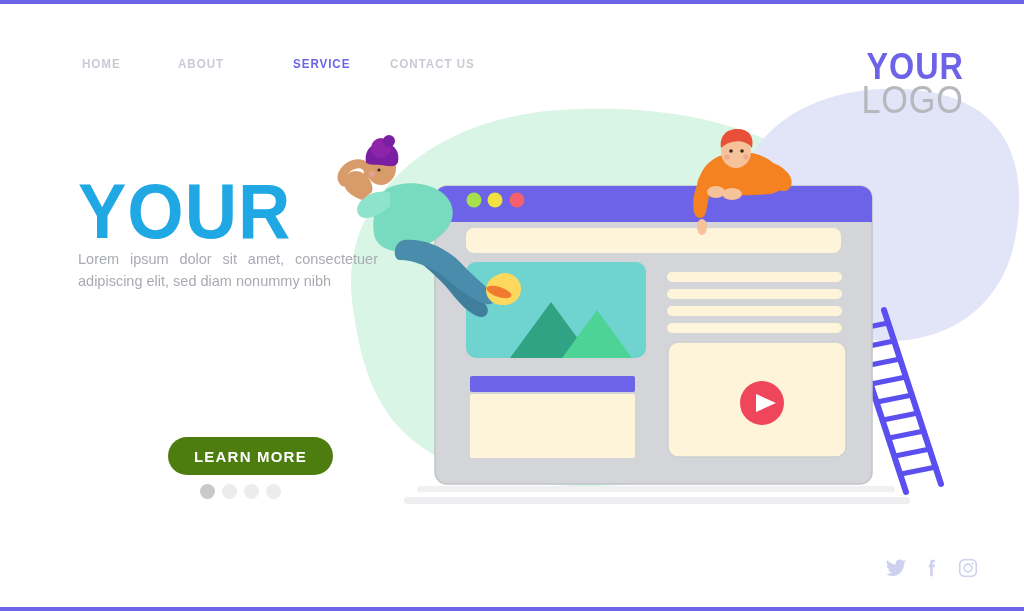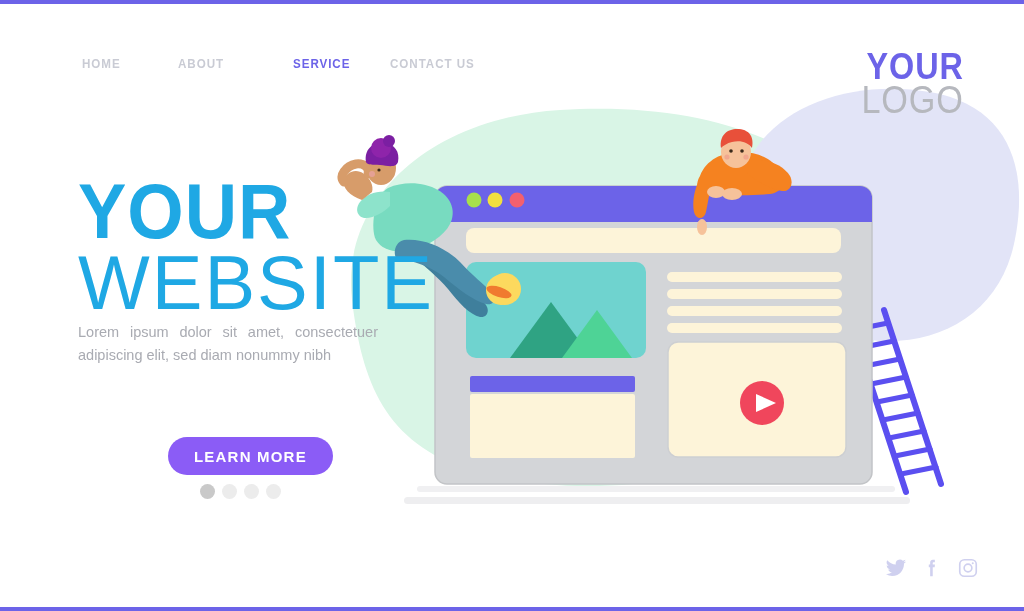--- a/index.html
+++ b/index.html
@@ -86,21 +86,21 @@
   }
   #hero .h-sub {
     width:300px;
     font-size:14.5px;
     line-height:1.55;
     color:#a9abb2;
     text-align:justify;
   }
   #cta {
     position:absolute; left:168px; top:437px; z-index:25;
-    background:#8b5cf6; color:#fff;
+    background:#4d7c0f; color:#fff;
     border:none; border-radius:22px;
     padding:0 26px; height:38px;
     font-family:"Liberation Sans Narrow","Liberation Sans",sans-serif;
     font-size:15px; font-weight:700; letter-spacing:1.2px;
     cursor:pointer;
     display:flex; align-items:center; justify-content:center;
   }
   #dots { position:absolute; left:200px; top:484px; display:flex; gap:7px; z-index:25; }
   .dot { width:15px; height:15px; border-radius:50%; background:#ececec; cursor:pointer; }
   .dot.on { background:#c9c9c9; }
@@ -264,21 +264,20 @@
     </nav>
 
     <div id="logo">
       <div class="l1">YOUR</div>
       <div class="l2">LOGO</div>
     </div>
   </div>
 
   <div id="hero">
     <div class="h-your">YOUR</div>
-    <div class="h-website">WEBSITE</div>
     <p class="h-sub">Lorem ipsum dolor sit amet, consectetuer adipiscing elit, sed diam nonummy nibh</p>
   </div>
 
   <button id="cta">LEARN MORE</button>
 
   <div id="dots">
     <span class="dot on"></span>
     <span class="dot"></span>
     <span class="dot"></span>
     <span class="dot"></span>

